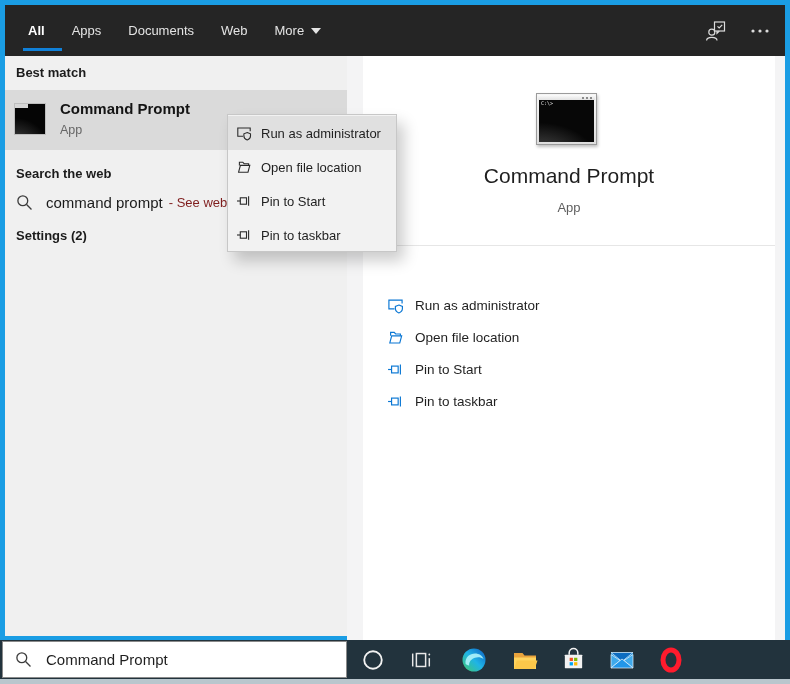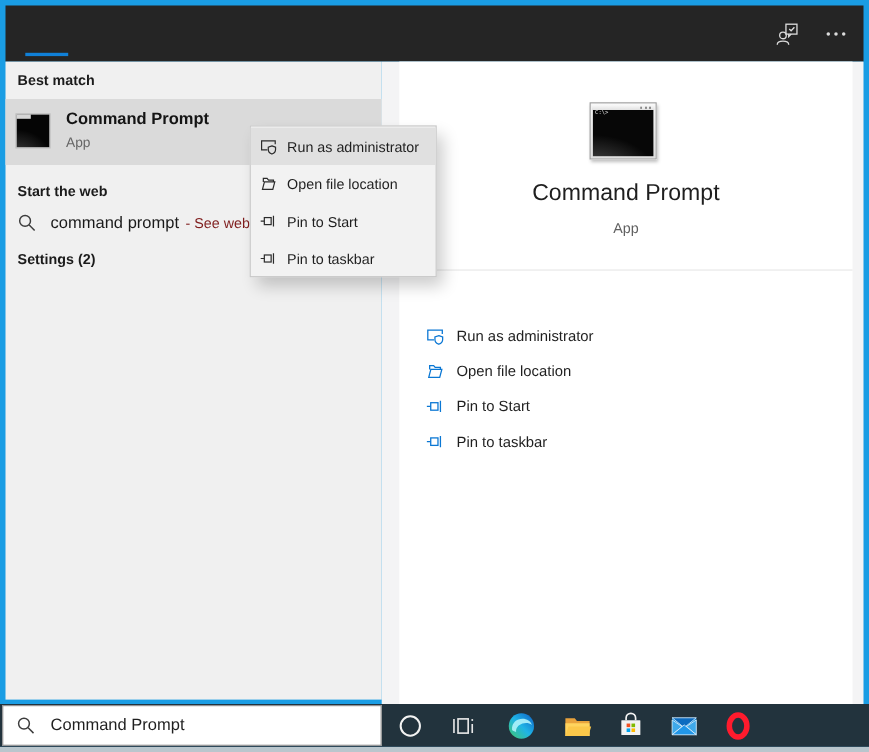--- a/index.html
+++ b/index.html
@@ -67,20 +67,32 @@
   .tb-btn{position:absolute;top:0;width:44px;height:39px;display:flex;align-items:center;justify-content:center;}
   .tb-cortana{left:351px;} .tb-taskview{left:399px;} .tb-edge{left:452px;}
   .tb-explorer{left:503px;} .tb-store{left:551px;} .tb-mail{left:600px;} .tb-opera{left:649px;}
 </style>
 </head>
 <body>
 
 <div class="root">
 
   <div class="topbar">
+    <div class="tabs">
+      <span class="tab active">All</span>
+      <span class="tab">Apps</span>
+      <span class="tab">Documents</span>
+      <span class="tab">Web</span>
+      <span class="tab">
+        <span>More</span>
+        <svg width="10" height="6" viewBox="0 0 10 6">
+            <path d="M0,0 h10 l-5,6 z" fill="#e4e4e4"></path>
+          </svg>
+      </span>
+    </div>
     <div class="tab-underline"></div>
     <div class="topbar-icons">
       <svg width="22" height="22" viewBox="0 0 22 22" fill="none" stroke="#dcdcdc" stroke-width="1.2">
         <rect x="9.5" y="2" width="10" height="9"></rect>
         <path d="M12.5,6.3 l1.7,1.7 3-3.2"></path>
         <path d="M12,11 v2.3 l2.3,-2.3"></path>
         <circle cx="6.8" cy="12.2" r="3"></circle>
         <path d="M1.6,20.6 c0-4.2 10.4-4.2 10.4,0"></path>
       </svg>
       <svg width="22" height="22" viewBox="0 0 22 22">
@@ -95,21 +107,21 @@
     <div class="section-header hdr-best">Best match</div>
 
     <div class="best-row">
       <div class="cmd-small">
           <div class="mini-bar"></div>
         </div>
       <div class="best-title">Command Prompt</div>
       <div class="best-sub">App</div>
     </div>
 
-    <div class="section-header hdr-web">Start the web</div>
+    <div class="section-header hdr-web">Search the web</div>
 
     <div class="web-row">
       <svg width="17" height="17" viewBox="0 0 18 18" fill="none" stroke="#3c3c3c" stroke-width="1.4">
         <circle cx="7.2" cy="7.2" r="5.2"></circle>
           <line x1="11.2" y1="11.2" x2="16.4" y2="16.4"></line>
       </svg>
       <span class="web-text">command prompt</span>
       <span class="web-suffix">- See web</span>
     </div>
 

